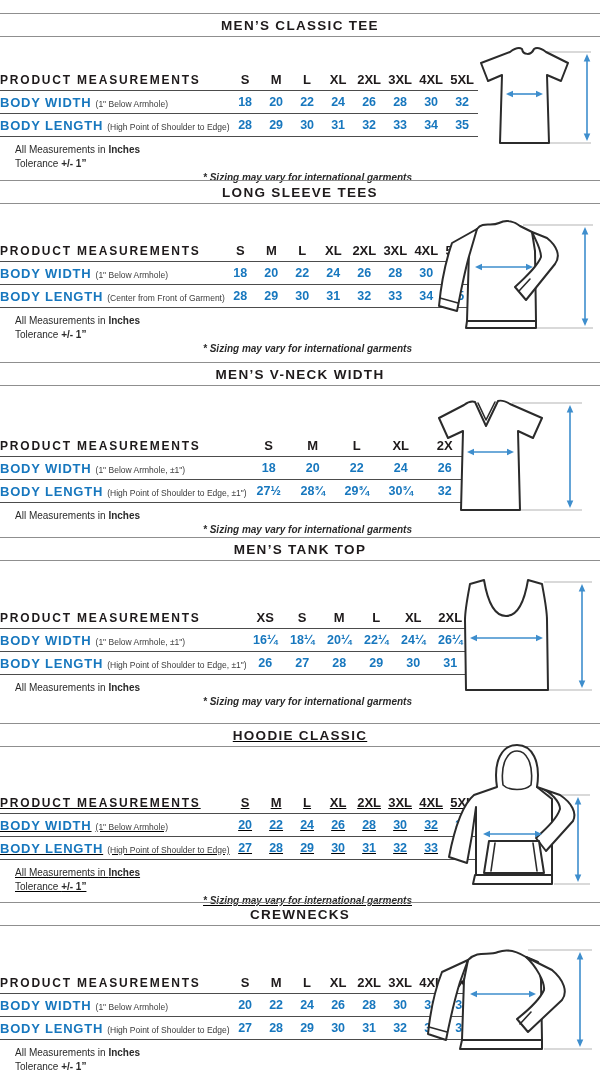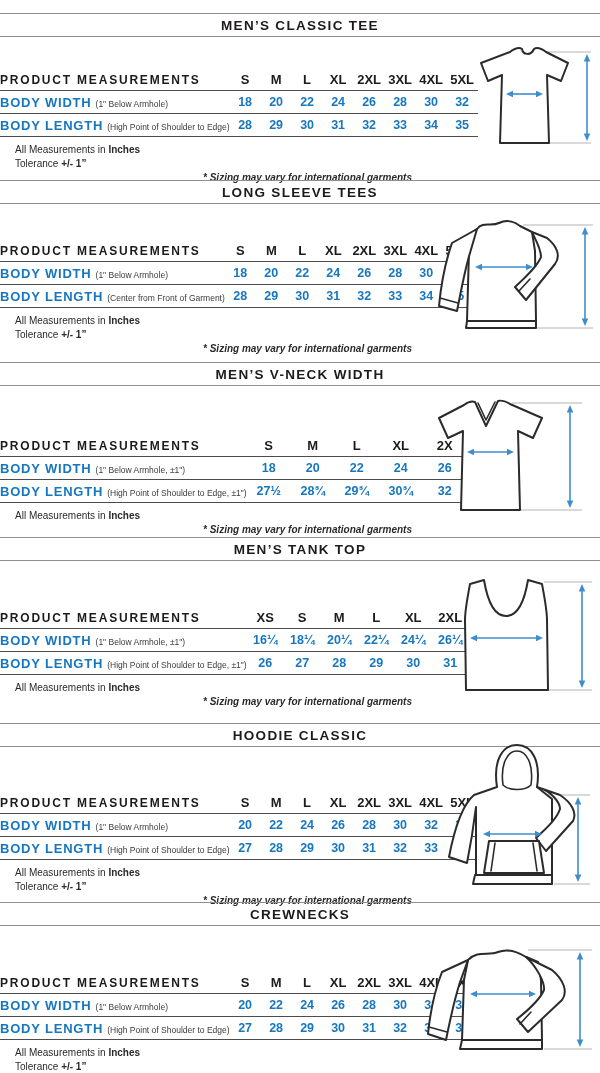--- a/index.html
+++ b/index.html
@@ -2,21 +2,21 @@
 <html><head>
 <meta charset="utf-8">
 <style>
   html,body{margin:0;padding:0;background:#ffffff;font-family:"Liberation Sans",sans-serif;}
   .page{width:600px;height:1073px;position:relative;background:#fff;overflow:hidden;}
   .section{position:relative;}
   .s0{height:180px;padding-top:13px;box-sizing:border-box;}
   .s1{height:182px;}
   .s2{height:175px;}
   .s3{height:186px;}
-  .s4{height:179px;}
+  .s4{height:179px;text-decoration:underline;}
   .s5{height:136px;}
   .title-bar{border-top:1px solid #8f8f8f;border-bottom:1px solid #8f8f8f;padding:4px 0 3px;}
   .sec-title{display:block;text-align:center;font-size:13.5px;font-weight:bold;letter-spacing:1.3px;color:#1e1a1b;}
   .tbl{border-collapse:collapse;table-layout:fixed;}
   .s0 .tbl{margin-top:35px;}
   .s1 .tbl{margin-top:39px;}
   .s2 .tbl{margin-top:52px;}
   .s3 .tbl{margin-top:49px;}
   .s4 .tbl{margin-top:48px;}
   .s5 .tbl{margin-top:49px;}

